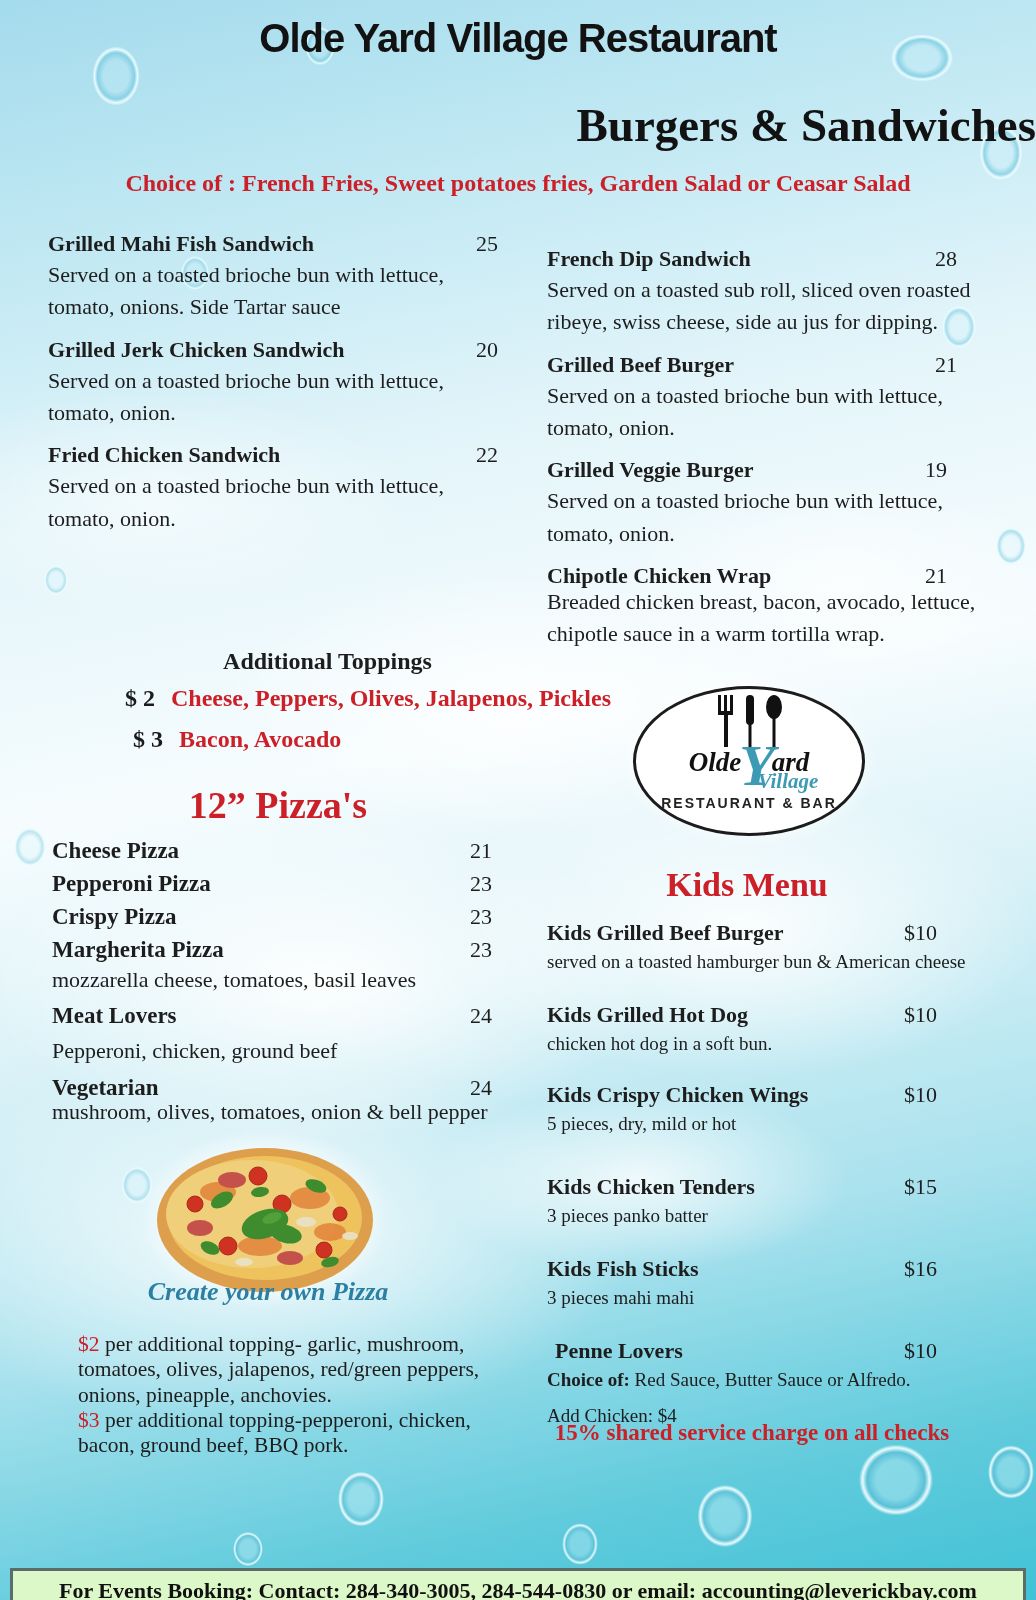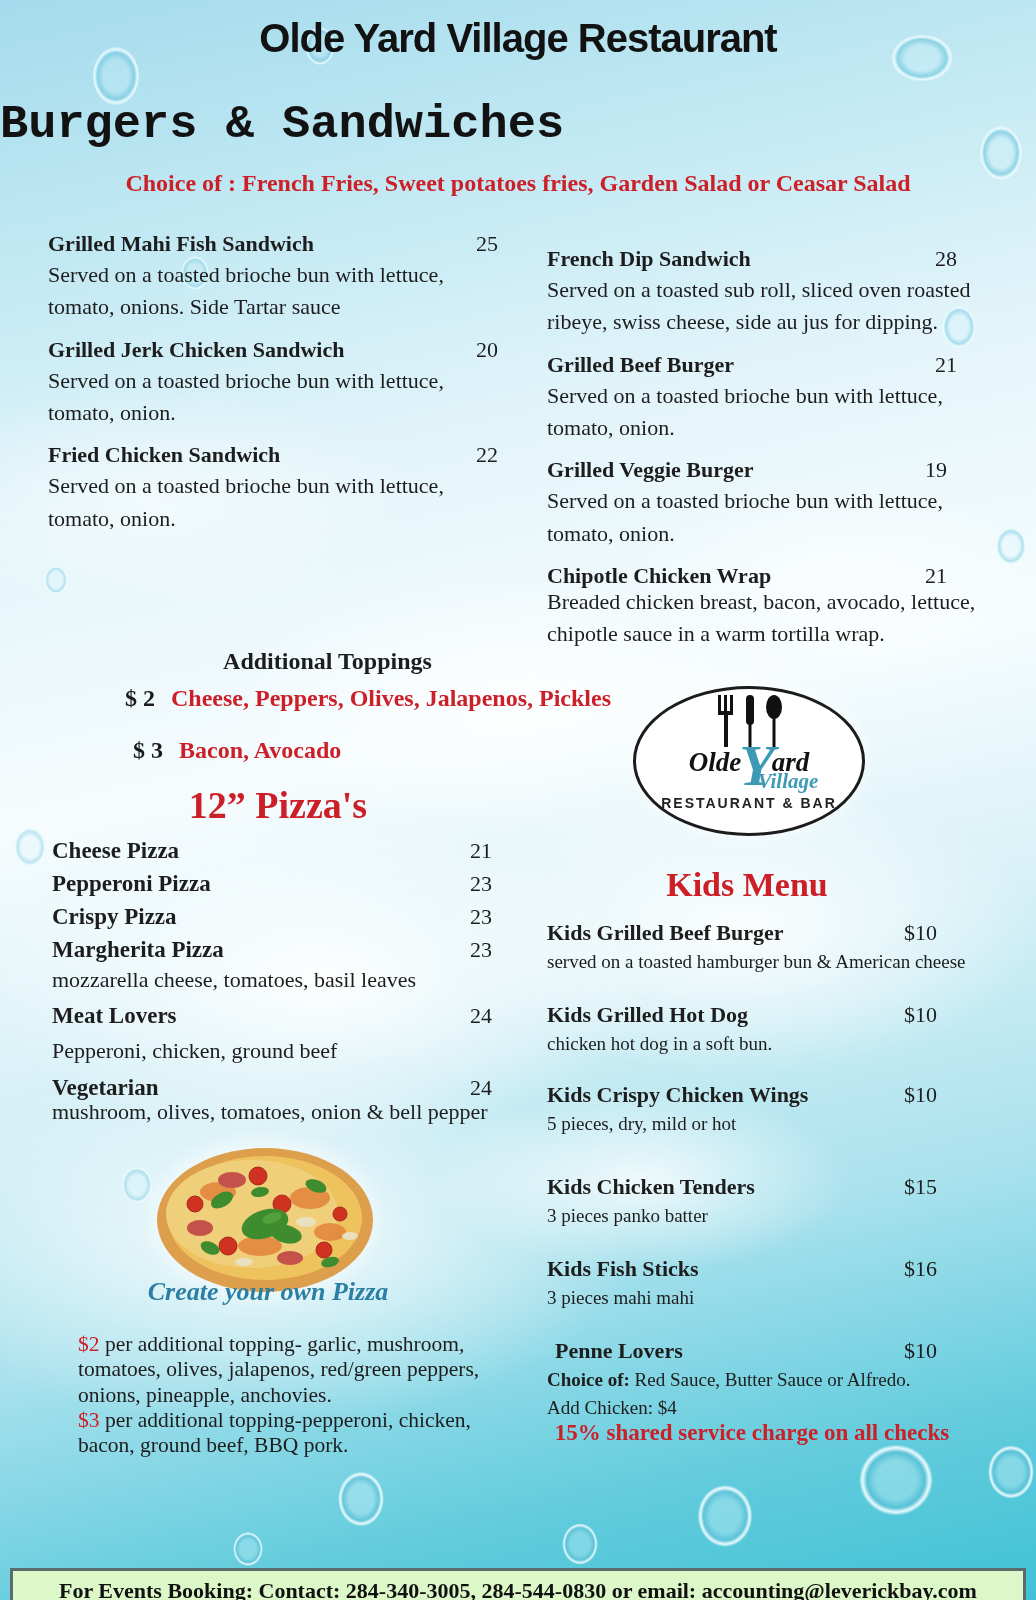--- a/index.html
+++ b/index.html
@@ -32,21 +32,21 @@
     radial-gradient(closest-side, rgba(215,245,252,.35) 0 40%, rgba(90,190,214,.7) 58%, rgba(240,253,255,.95) 67%, transparent 74%),
     radial-gradient(closest-side, rgba(215,245,252,.35) 0 40%, rgba(90,190,214,.7) 58%, rgba(240,253,255,.95) 67%, transparent 74%),
     radial-gradient(closest-side, rgba(215,245,252,.3) 0 40%, rgba(96,192,216,.6) 58%, rgba(240,253,255,.9) 67%, transparent 74%),
     radial-gradient(closest-side, rgba(215,245,252,.3) 0 40%, rgba(96,192,216,.6) 58%, rgba(240,253,255,.9) 67%, transparent 74%);
     background-size:64px 80px,40px 52px,84px 64px,58px 74px,46px 58px,42px 52px,38px 46px,32px 40px,44px 54px,42px 50px,62px 74px,74px 84px,100px 96px,62px 72px,48px 56px,40px 46px;
     background-position:84px 36px,300px 20px,880px 26px,972px 116px,936px 298px,990px 520px,176px 250px,40px 560px,8px 820px,116px 1160px,330px 1462px,688px 1474px,846px 1432px,980px 1436px,556px 1516px,228px 1526px;}
   .abs{position:absolute}
   
   .h-title{top:16px;left:0;width:100%;text-align:center;font-family:"Liberation Sans",sans-serif;
     font-weight:700;font-size:40px;letter-spacing:-1px;color:#121212}
-  .h-sub{top:98px;left:0;width:100%;text-align:left;font-family:Liberation Mono, monospace;
+  .h-sub{top:98px;left:0;width:100%;text-align:right;font-family:Liberation Serif, serif;
     font-weight:700;font-size:47px;color:#121212}
   .h-choice{top:170px;left:0;width:100%;text-align:center;font-weight:700;font-size:24px;color:#cc1f27}
   
   .col{position:absolute}
   .mi{margin-bottom:13px}
   .row{display:flex;justify-content:space-between;align-items:baseline}
   .nm{font-weight:700;font-size:22px;white-space:nowrap}
   .pr{font-size:22px}
   .ds{font-size:22px;line-height:1.47;margin-top:2px}
   
@@ -151,21 +151,21 @@
       <div class="ds" style="margin-top:-3px">Breaded chicken breast, bacon, avocado, lettuce, chipotle sauce  in a warm tortilla wrap.</div>
     </div>
   </div>
 
   <div class="col" style="left:105px;top:648px;width:445px">
     <div class="top-title">Additional Toppings</div>
     <div class="top-row" style="margin-left:20px">
       <span class="money">$ 2</span>
       <span class="list">Cheese, Peppers, Olives, Jalapenos, Pickles</span>
     </div>
-    <div class="top-row" style="margin-left:28px;margin-top:25px">
+    <div class="top-row" style="margin-left:28px;margin-top:14px">
       <span class="money">$ 3</span>
       <span class="list">Bacon, Avocado</span>
     </div>
   </div>
 
   <div class="abs" id="logo">
     <svg class="logo-cutlery" width="110" height="52" viewBox="0 0 110 52">
       <g fill="#111">
         <rect x="24" y="0" width="3" height="18"></rect>
           <rect x="30" y="0" width="3" height="18"></rect>
@@ -316,21 +316,21 @@
         <span class="pr">$16</span>
       </div>
       <div class="ds">3 pieces mahi mahi</div>
     </div>
     <div class="kid">
       <div class="row" style="padding-left:8px">
         <span class="nm">Penne Lovers</span>
         <span class="pr">$10</span>
       </div>
       <div class="ds"><span class="bold">Choice of:</span><span>  Red Sauce, Butter Sauce or Alfredo.</span></div>
-      <div class="ds" style="margin-top:0">Add Chicken: $4</div>
+      <div class="ds" style="margin-top:8px">Add Chicken: $4</div>
     </div>
   </div>
 
   <div class="abs svc">15% shared service charge on all checks</div>
 
   <div class="abs" id="footer">
     <span>For Events Booking: Contact: 284-340-3005, 284-544-0830 or email: accounting@leverickbay.com</span>
   </div>
 </div>
 

